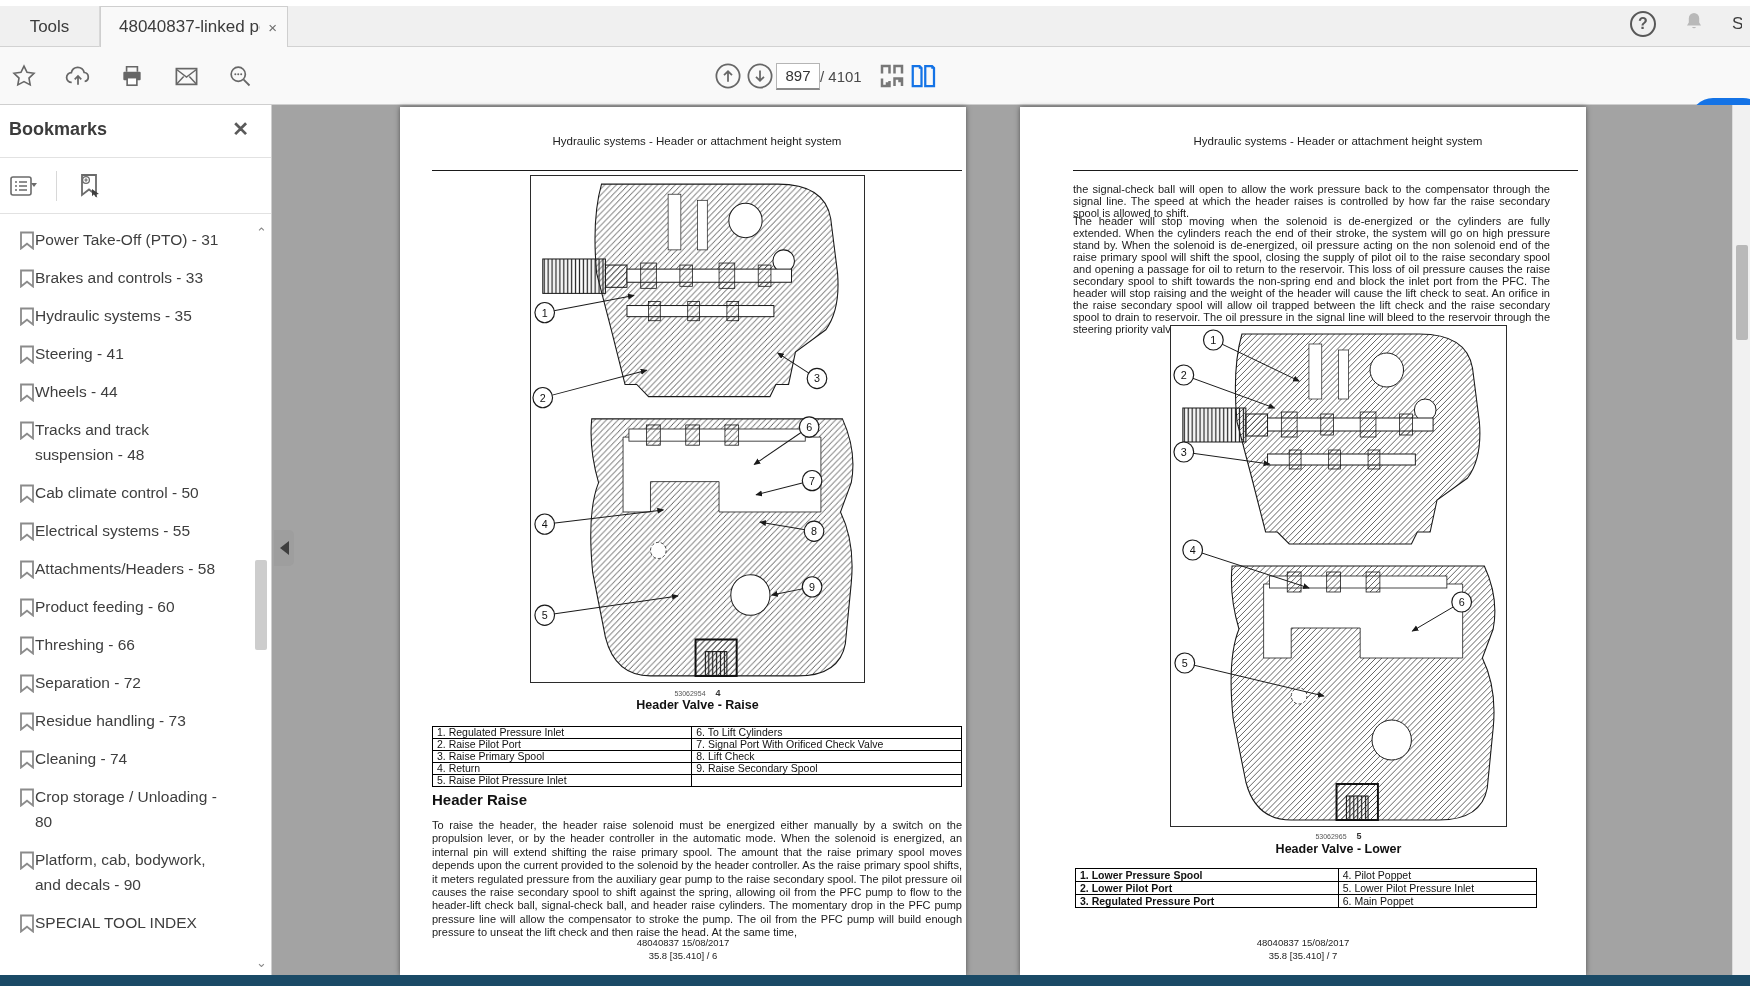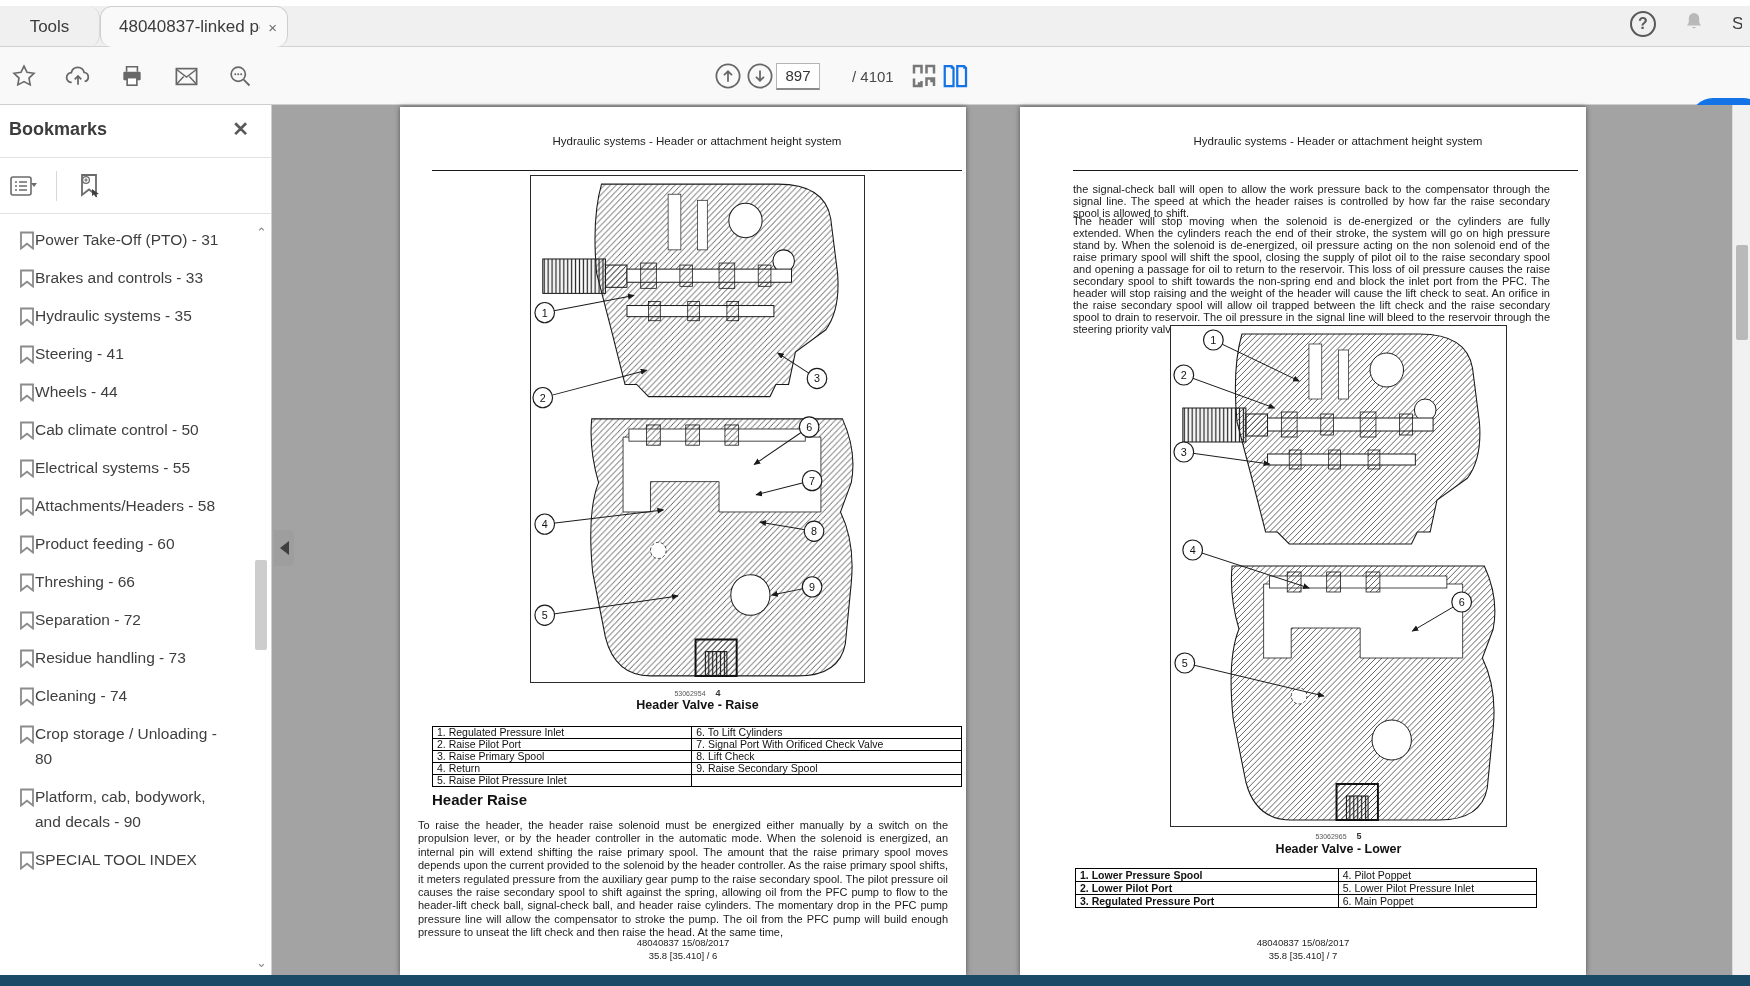--- a/index.html
+++ b/index.html
@@ -2,39 +2,39 @@
 <html><head>
 <meta charset="utf-8">
 <style>
   * { margin:0; padding:0; box-sizing:border-box; }
   body { font-family:"Liberation Sans", sans-serif; background:#fff; }
   .app { position:relative; width:1750px; height:986px; overflow:hidden; background:#fff; }
 
   
   .tabbar { position:absolute; left:0; top:0; width:1750px; height:47px; background:#fff; }
   .tabbar-strip { position:absolute; left:0; top:6px; width:1750px; height:41px; background:#f0f0f0; border-bottom:1px solid #d2d2d2; }
-  .tab { position:absolute; top:6px; height:41px; display:flex; align-items:center; font-size:17px; color:#3c3c3c; cursor:default;border-radius:12px; }
+  .tab { position:absolute; top:6px; height:41px; display:flex; align-items:center; font-size:17px; color:#3c3c3c; cursor:default; }
   .tab-tools { left:0; width:100px; justify-content:center; border-right:1px solid #d8d8d8; }
   .tab-doc { left:100px; width:188px; background:#f9f9f9; border-left:1px solid #cfcfcf; border-right:1px solid #cfcfcf; border-top:1px solid #cfcfcf; padding:0 10px 0 18px; z-index:2; }
   .tab-doc .tlabel { white-space:nowrap; overflow:hidden; }
   .tab-doc .close { margin-left:8px; color:#6e6e6e; font-size:15px; }
   .topbar-right { position:absolute; right:8px; top:10px; display:flex; align-items:center; gap:26px; }
   .sign-partial { font-size:17px; color:#3c3c3c; width:10px; overflow:hidden; white-space:nowrap; }
   .help-circ { width:26px; height:26px; border:2px solid #585858; border-radius:50%; color:#585858;
                font-size:16px; font-weight:bold; display:flex; align-items:center; justify-content:center; }
 
   
   .toolbar { position:absolute; left:0; top:47px; width:1750px; height:58px; background:#f9f9f9; border-bottom:1px solid #cfcfcf; }
   .tb-left { position:absolute; left:4px; top:0; height:58px; display:flex; align-items:center; gap:22px; padding-left:4px; }
   .tb-center { position:absolute; left:712px; top:0; height:58px; display:flex; align-items:center; gap:0; }
   .icon-btn { width:32px; height:32px; display:flex; align-items:center; justify-content:center; }
   .icon-btn svg { display:block; }
   .page-input { width:44px; height:27px; border:1px solid #b5b5b5; border-bottom:2px solid #8a8a8a; background:#fff;
                 text-align:center; font-size:15px; color:#333; font-family:"Liberation Sans",sans-serif; }
-  .page-total { font-size:15px; color:#4a4a4a; white-space:pre;margin-left:32px; }
+  .page-total { font-size:15px; color:#4a4a4a; white-space:pre; }
   .share-pill { position:absolute; right:-16px; top:51px; width:76px; height:46px; border-radius:23px;
                 background:#1473e6; display:flex; align-items:center; padding-left:18px; }
 
   
   .panel { position:absolute; left:0; top:105px; width:272px; height:870px; background:#fff; border-right:1px solid #cfcfcf; }
   .panel-head { position:absolute; left:0; top:0; width:100%; height:52px;font-weight:bold; }
   .panel-title { position:absolute; left:9px; top:14px; font-size:18px; color:#3c3c3c; }
   .panel-close { position:absolute; right:22px; top:12px; font-size:20px; color:#5a5a5a; }
   .panel-div1 { position:absolute; left:0; top:52px; width:100%; border-top:1px solid #e2e2e2; }
   .panel-tools { position:absolute; left:0; top:53px; width:100%; height:55px; display:flex; align-items:center; gap:10px; padding-left:8px; }
@@ -74,21 +74,21 @@
   .page-right .fig-cap { left:150px; width:337px; top:735px; }
   table.legend { position:absolute; border-collapse:collapse; font-size:10.5px; color:#111;margin-top:8px; }
   table.legend td { border:1px solid #000; padding:0 4px; height:12px; line-height:11px; white-space:nowrap; overflow:hidden; }
   .page-left table.legend { left:32px; top:611px; width:530px; }
   .page-left table.legend td.c1 { width:49%; }
   .page-right table.legend { left:55px; top:753px; width:462px; }
   .page-right table.legend td.c1 { width:57%;font-weight:bold; }
   .page-right table.legend td { height:13px; }
   .sec-head { position:absolute; left:32px; top:684px; font-size:15px; font-weight:bold; color:#111; }
   .body-par { position:absolute; font-size:11px; line-height:13.4px; text-align:justify; color:#1b1b1b; }
-  .page-left .body-par { left:18px; top:712px; width:530px; }
+  .page-left .body-par { left:32px; top:712px; width:530px; }
   .page-right .par1 { left:53px; top:76px; width:477px; line-height:12px; }
   .page-right .par2 { left:53px; top:108px; width:477px; line-height:12px; }
   .p-foot { position:absolute; width:100%; text-align:center; font-size:9.5px; color:#222; }
   .foot1 { top:830px; } .foot2 { top:843px; }
 
   
   .figure-frame svg.fig { position:absolute; left:0; top:0; width:100%; height:100%; }
   .co-circle { fill:#fff; stroke:#1a1a1a; stroke-width:1.2; }
   .co-num { font-size:11px; fill:#111; text-anchor:middle; font-family:"Liberation Sans",sans-serif; }
   .co-line { stroke:#1a1a1a; stroke-width:1; }
@@ -297,20 +297,26 @@
       <div class="bm-item">
           <svg width="16" height="19" viewBox="0 0 16 19">
             <path d="M2 1.5h12v16l-6-4.8-6 4.8z" fill="none" stroke="#8b8b8b" stroke-width="1.8"></path>
           </svg>
           <span class="bm-txt">Wheels - 44</span>
         </div>
       <div class="bm-item">
           <svg width="16" height="19" viewBox="0 0 16 19">
             <path d="M2 1.5h12v16l-6-4.8-6 4.8z" fill="none" stroke="#8b8b8b" stroke-width="1.8"></path>
           </svg>
+          <span class="bm-txt">Tracks and track suspension - 48</span>
+        </div>
+      <div class="bm-item">
+          <svg width="16" height="19" viewBox="0 0 16 19">
+            <path d="M2 1.5h12v16l-6-4.8-6 4.8z" fill="none" stroke="#8b8b8b" stroke-width="1.8"></path>
+          </svg>
           <span class="bm-txt">Cab climate control - 50</span>
         </div>
       <div class="bm-item">
           <svg width="16" height="19" viewBox="0 0 16 19">
             <path d="M2 1.5h12v16l-6-4.8-6 4.8z" fill="none" stroke="#8b8b8b" stroke-width="1.8"></path>
           </svg>
           <span class="bm-txt">Electrical systems - 55</span>
         </div>
       <div class="bm-item">
           <svg width="16" height="19" viewBox="0 0 16 19">

